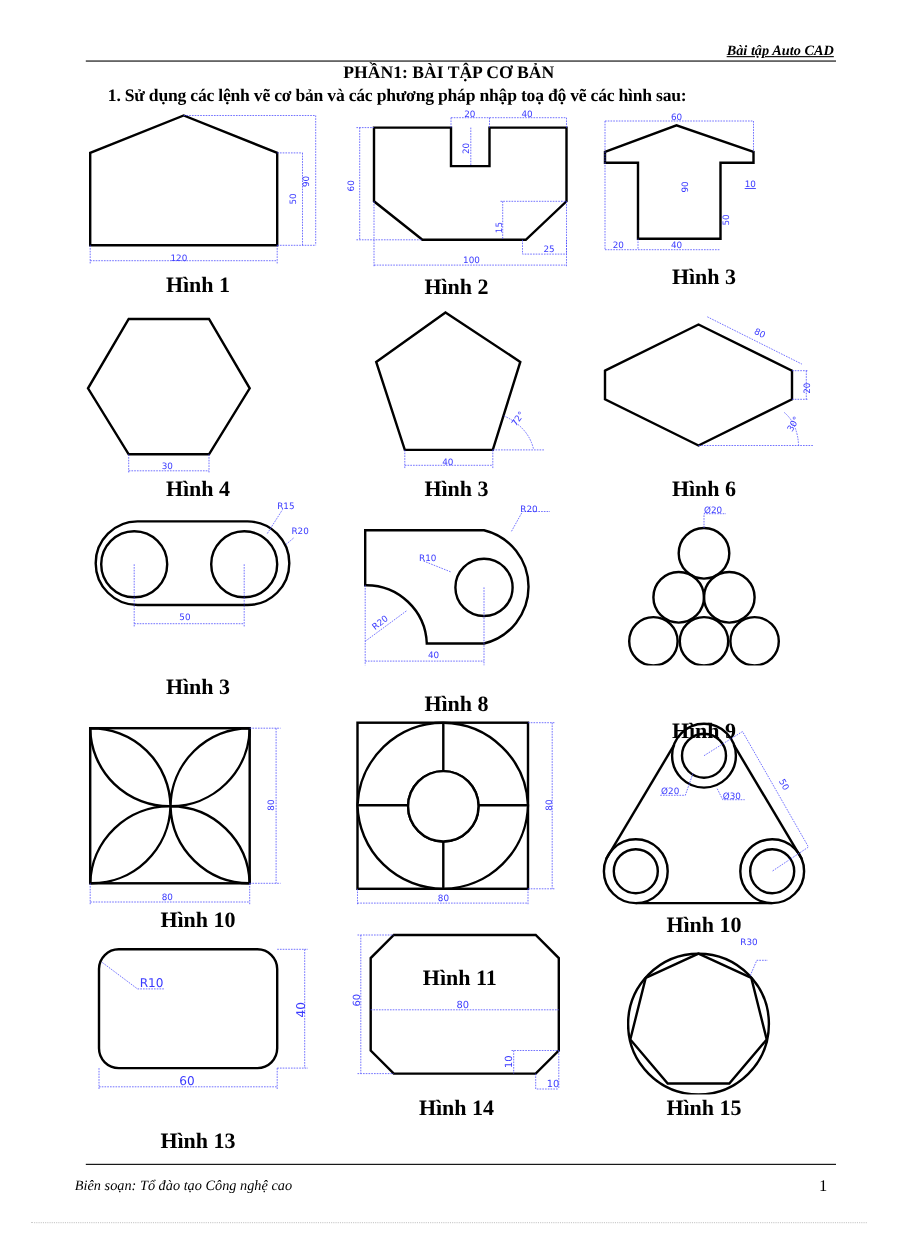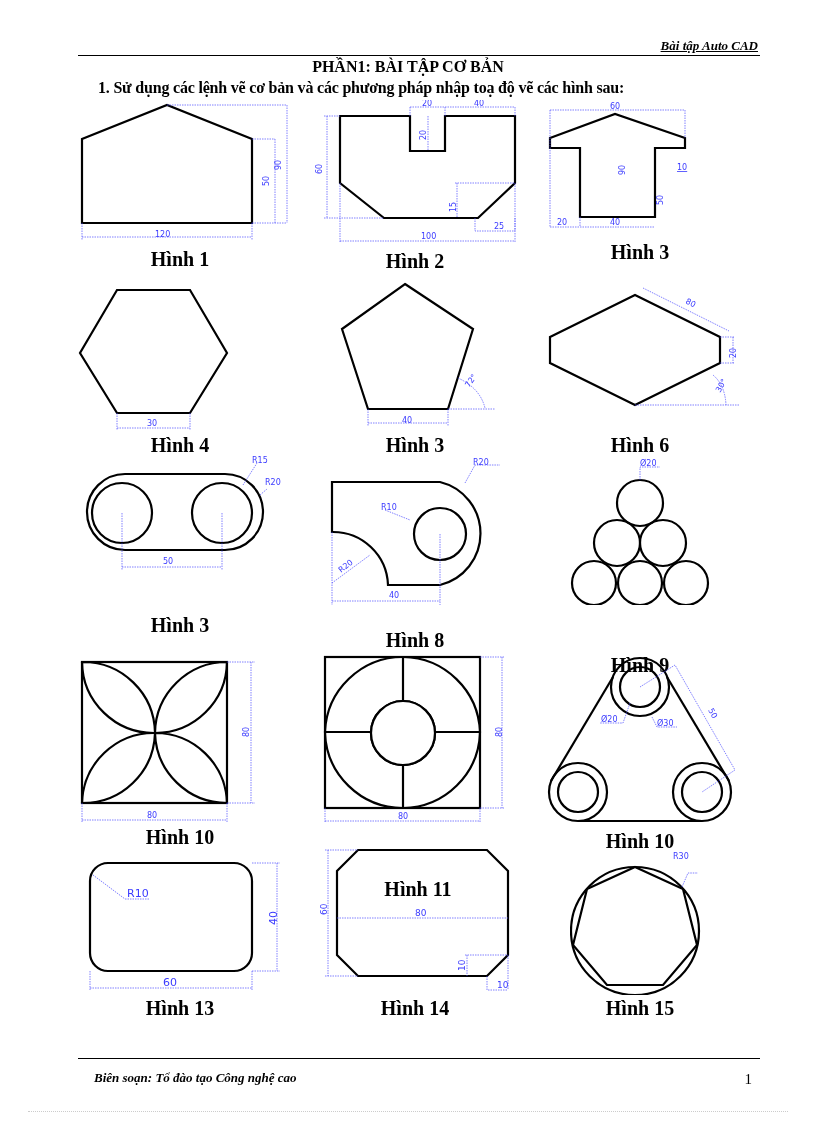--- a/index.html
+++ b/index.html
@@ -5,21 +5,21 @@
   html, body { margin: 0; padding: 0; background: #fff; }
   body { width: 816px; height: 1123px; position: relative; overflow: hidden; font-family: "Liberation Serif", serif; color: #000; }
   .header-title { position: absolute; right: 58px; top: 38px; font-style: italic; font-weight: bold; font-size: 13px; text-decoration: underline; }
   .header-line { position: absolute; left: 78px; right: 56px; top: 55px; border-top: 1px solid #000; }
   .section-title { position: absolute; left: 0; width: 816px; top: 58px; text-align: center; font-weight: bold; font-size: 16px; }
   .instruction { position: absolute; left: 78px; top: 79px; font-weight: bold; font-size: 16px; letter-spacing: -0.2px; margin-left: 20px; }
   .fig { position: absolute; }
   .fig svg { display: block; }
   .caption { position: absolute; font-size: 20px; font-weight: bold; text-align: center; width: 120px; }
   .footer-line { position: absolute; left: 78px; right: 56px; top: 1058px; border-top: 1px solid #000; }
-  .footer-text { position: absolute; left: 94px; top: 1070px; font-style: italic; font-weight: bold; font-size: 13px; }
+  .footer-text { position: absolute; left: 68px; top: 1070px; font-style: italic; font-weight: normal; font-size: 13px; }
   .page-num { position: absolute; right: 64px; top: 1071px; font-size: 15px; }
   .page-edge { position: absolute; left: 28px; right: 28px; top: 1111px; border-top: 1px dotted #ccc; }
   .dim { fill: #3a3aff; font-family: "DejaVu Sans", sans-serif; font-size: 8px; }
   .dl { stroke: #4a4aff; stroke-width: 0.7; fill: none; stroke-dasharray: 1.5 1; }
   .sh { stroke: #000; stroke-width: 2.2; fill: none; }
 </style>
 </head>
 <body>
 
 <div class="header-title">Bài tập Auto CAD</div>
@@ -184,21 +184,21 @@
 
 <div class="fig" style="left:85px;top:855px;">
 <svg width="200" height="140">
   <rect class="sh" x="5" y="8" width="162" height="108" rx="18" ry="18"></rect>
   <path class="dl" d="M8,20 L40,44 H64 M167,8 H195 M167,116 H195 M192,8 V116 M5,116 V136 M167,116 V136 M5,133 H167"></path>
   <text class="dim" x="42" y="42" style="font-size:11px">R10</text>
   <text class="dim" transform="translate(192,70) rotate(-90)" style="font-size:11px">40</text>
   <text class="dim" x="78" y="131" style="font-size:11px">60</text>
 </svg>
   </div>
-<div class="caption" style="left:120px;top:997px;">Hình 13</div>
+<div class="caption" style="left:120px;top:1027px;">Hình 13</div>
 
 <div class="fig" style="left:315px;top:845px;">
 <svg width="200" height="150">
   <polygon class="sh" points="43,5 172,5 193,26 193,110 172,131 43,131 22,110 22,26"></polygon>
   <path class="dl" d="M10,5 H43 M10,131 H43 M13,5 V131 M22,73 H193 M150,110 H193 M152,110 V131 M172,131 V145 H193 M193,110 V145"></path>
   <text class="dim" transform="translate(12,70) rotate(-90)" style="font-size:9px">60</text>
   <text class="dim" x="100" y="71" style="font-size:9px">80</text>
   <text class="dim" transform="translate(150,126) rotate(-90)" style="font-size:9px">10</text>
   <text class="dim" x="182" y="143" style="font-size:9px">10</text>
 </svg>

